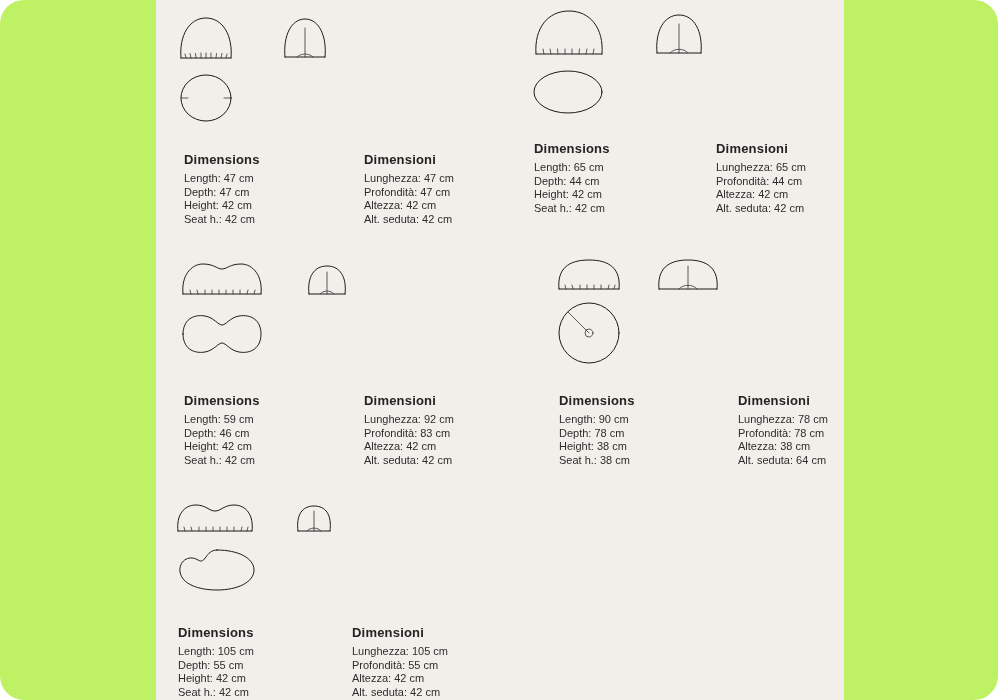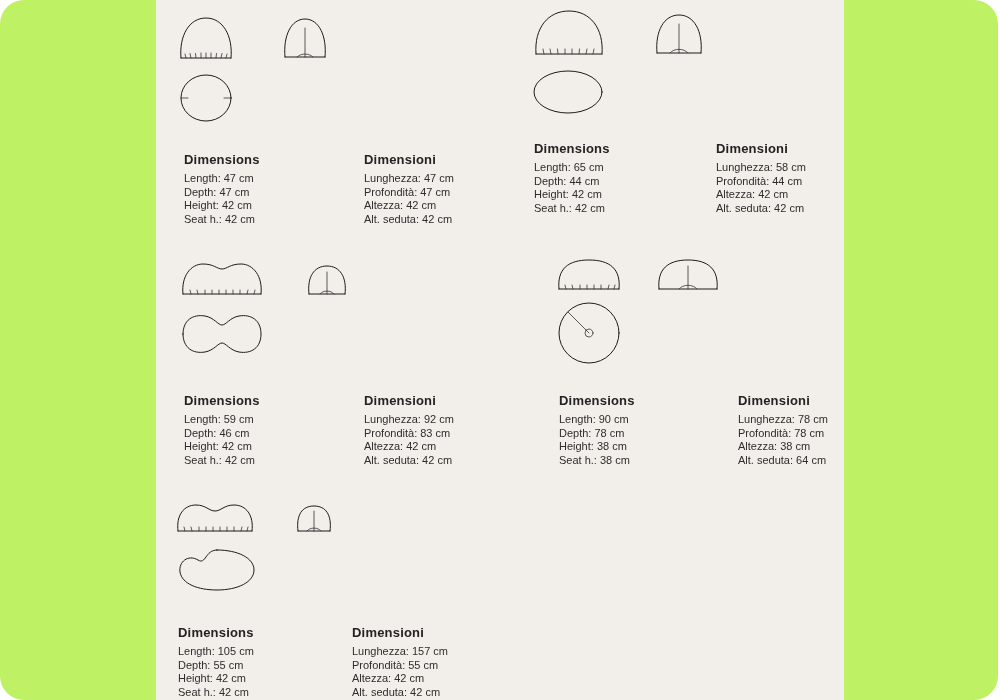--- a/index.html
+++ b/index.html
@@ -135,21 +135,21 @@
   <div class="spec-block" style="left:534px; top:141px;">
     <div class="spec-title">Dimensions</div>
     <div class="spec-line">Length: 65 cm</div>
     <div class="spec-line">Depth: 44 cm</div>
     <div class="spec-line">Height: 42 cm</div>
     <div class="spec-line">Seat h.: 42 cm</div>
   </div>
 
   <div class="spec-block" style="left:716px; top:141px;">
     <div class="spec-title">Dimensioni</div>
-    <div class="spec-line">Lunghezza: 58 cm</div>
+    <div class="spec-line">Lunghezza: 65 cm</div>
     <div class="spec-line">Profondità: 44 cm</div>
     <div class="spec-line">Altezza: 42 cm</div>
     <div class="spec-line">Alt. seduta: 42 cm</div>
   </div>
 
   <div class="drawing" style="left:181px; top:262px;">
     <svg width="82" height="34" viewBox="0 0 82 34">
       <path class="ln" d="M2 32 C0 14 10 2 22 2 C33 2 36 7 41 7 C46 7 49 2 60 2 C72 2 82 14 80 32"></path>
       <path class="ln" d="M2 32 L80 32"></path>
       <path class="ln-thin" d="M10 32 L9 28 M17 32 L16 28 M24 32 L24 28 M31 32 L31 28 M38 32 L38 28 M45 32 L45 28 M52 32 L52 28 M59 32 L59 28 M66 32 L67 28 M73 32 L74 28"></path>
@@ -248,19 +248,19 @@
   <div class="spec-block" style="left:178px; top:625px;">
     <div class="spec-title">Dimensions</div>
     <div class="spec-line">Length: 105 cm</div>
     <div class="spec-line">Depth: 55 cm</div>
     <div class="spec-line">Height: 42 cm</div>
     <div class="spec-line">Seat h.: 42 cm</div>
   </div>
 
   <div class="spec-block" style="left:352px; top:625px;">
     <div class="spec-title">Dimensioni</div>
-    <div class="spec-line">Lunghezza: 157 cm</div>
+    <div class="spec-line">Lunghezza: 105 cm</div>
     <div class="spec-line">Profondità: 55 cm</div>
     <div class="spec-line">Altezza: 42 cm</div>
     <div class="spec-line">Alt. seduta: 42 cm</div>
   </div>
 
 </div>
 
 </body></html>

